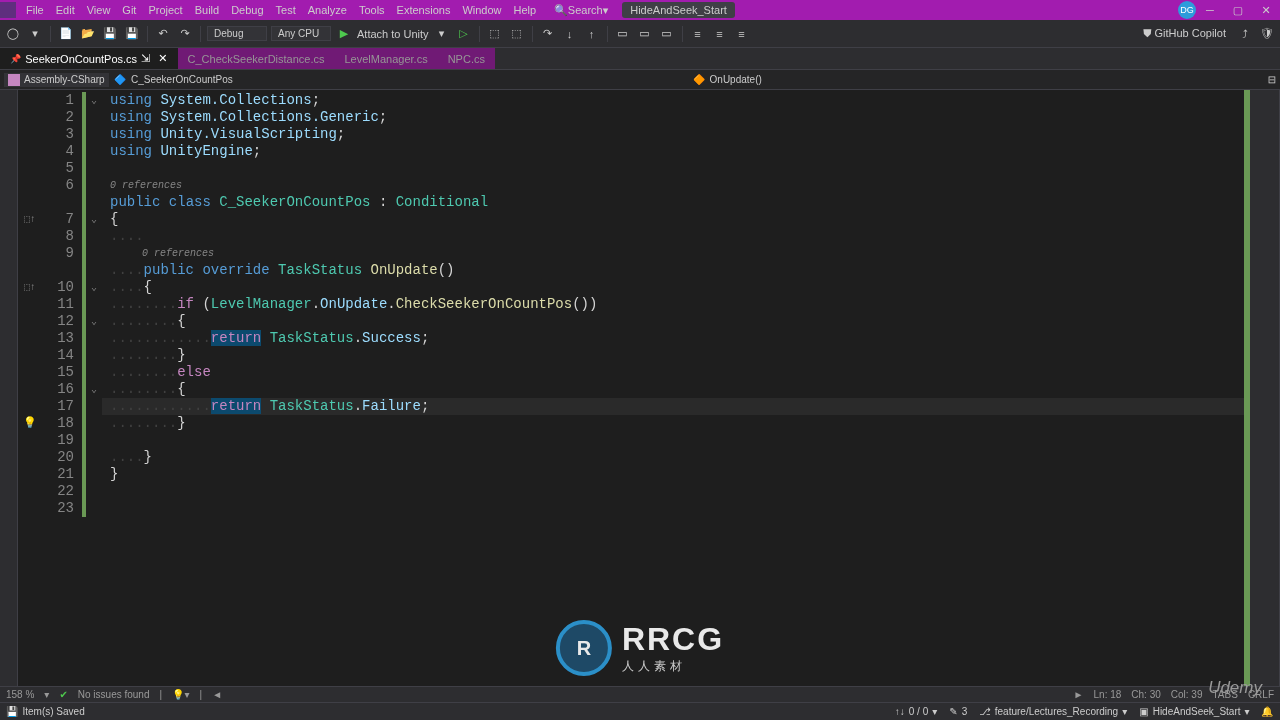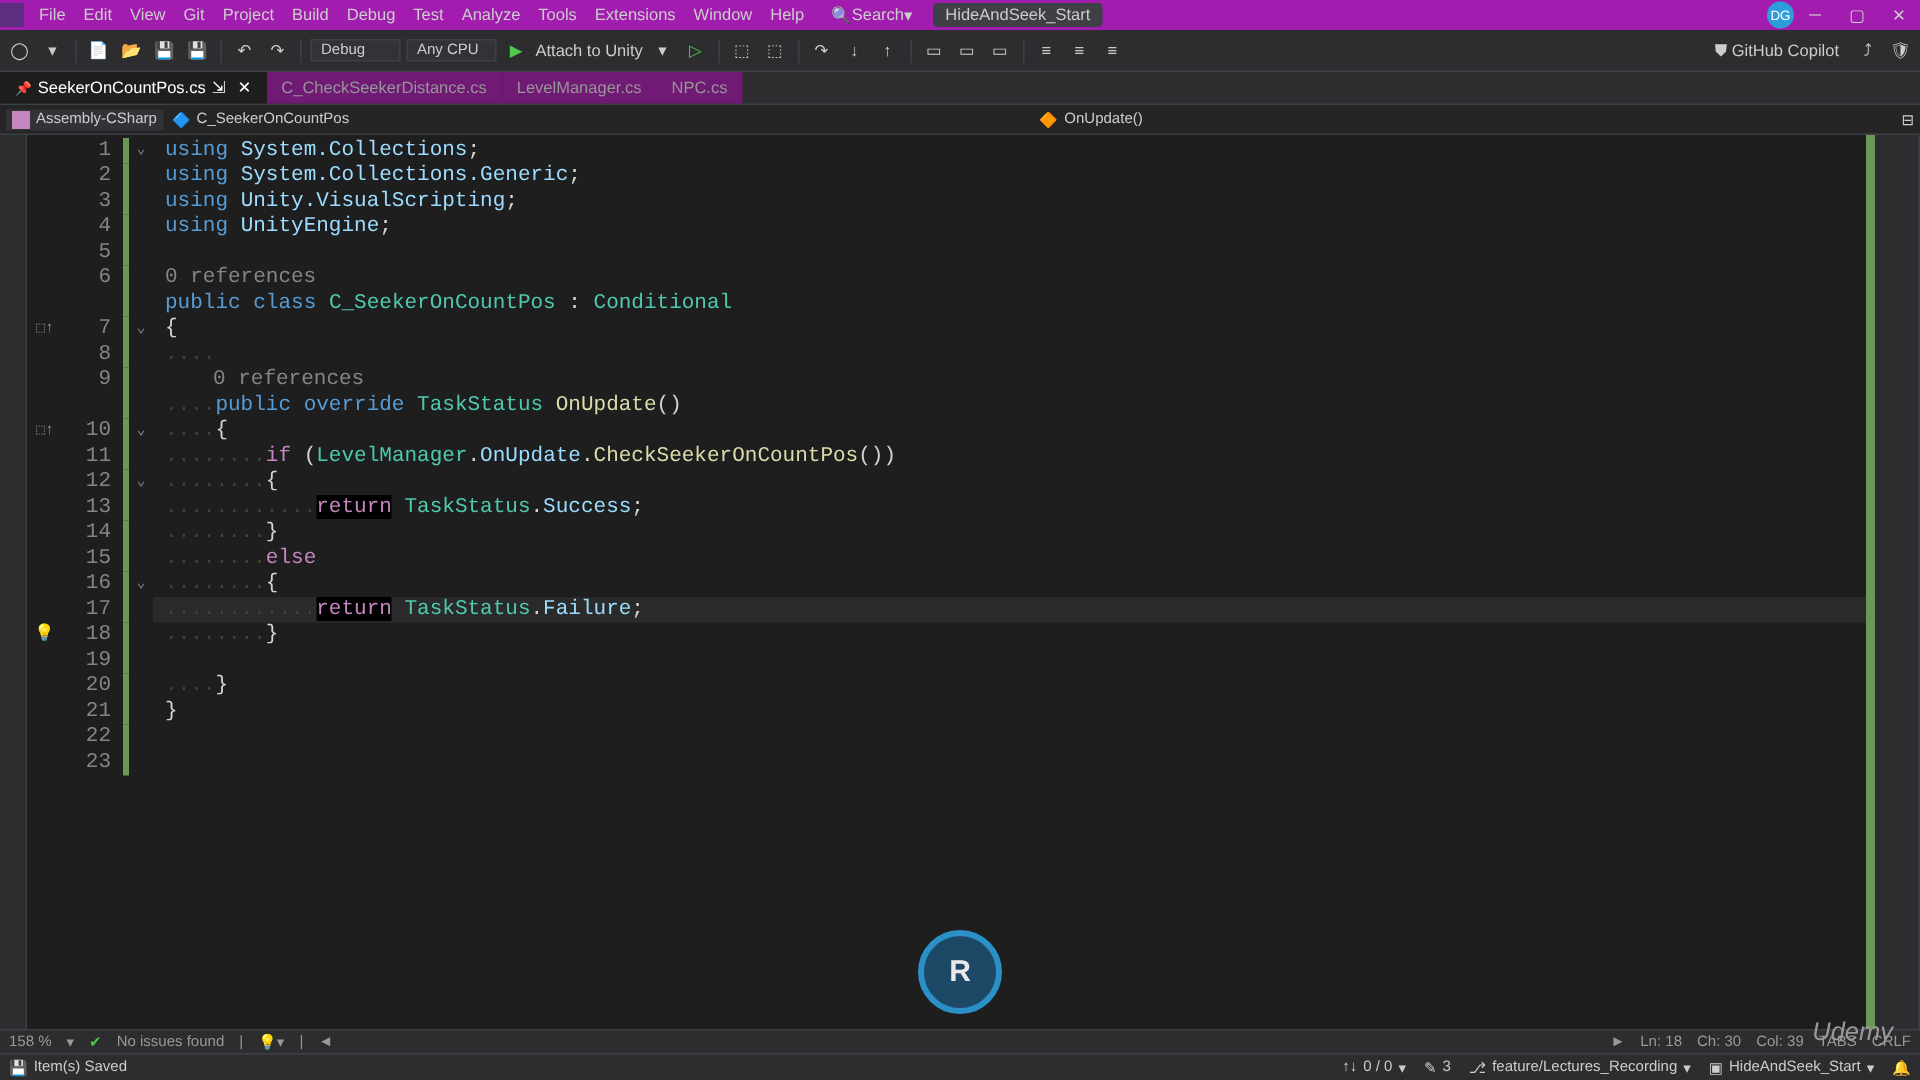--- a/index.html
+++ b/index.html
@@ -112,29 +112,29 @@
   padding-top: 2px;
   position: relative;
 }
 .code-line {
   height: 17px;
   white-space: pre;
   padding-left: 8px;
   position: relative;
 }
 .code-line.current { background: #2a2a2a; }
-.codelens { font-size: 14px; color: #858585; height: 17px; padding-left: 8px; display: flex; align-items: center; }
+.codelens { font-size: 10px; color: #858585; height: 17px; padding-left: 8px; display: flex; align-items: center; font-style: italic; }
 .tk-key { color: #569cd6; }
 .tk-type { color: #4ec9b0; }
 .tk-if { color: #c586c0; }
 .tk-id { color: #9cdcfe; }
 .tk-fn { color: #dcdcaa; }
 .tk-plain { color: #d4d4d4; }
 .tk-dots { color: #404040; }
-.tk-hl { background: #000000; }
+.tk-hl { background: #0c4a6e; }
 .bulb { color: #f2c94c; font-size: 11px; }
 
 .scroll-v { width: 12px; background: #2d2d30; }
 .minimap-bar { width: 6px; background: #333; }
 
 
 .bottom-find {
   height: 16px;
   background: #2d2d30;
   border-top: 1px solid #3f3f46;
@@ -489,14 +489,18 @@
   <span class="spacer"></span>
   <span class="seg">↑↓ <span>0 / 0</span> ▾</span>
   <span class="seg">✎ <span>3</span></span>
   <span class="seg">⎇ <span>feature/Lectures_Recording</span> ▾</span>
   <span class="seg">▣ <span>HideAndSeek_Start</span> ▾</span>
   <span class="seg">🔔</span>
 </div>
 
 <div class="watermark">
   <div class="circ">R</div>
+  <div class="txt-block">
+    <span class="big">RRCG</span>
+    <span class="small">人人素材</span>
+  </div>
 </div>
 <div class="wm-corner">Udemy</div>
 
 </body></html>

